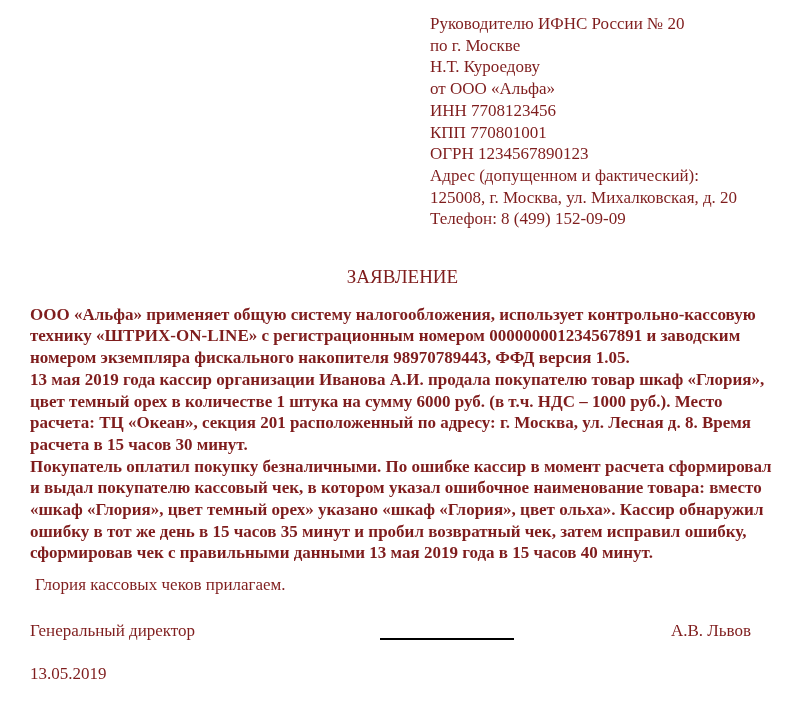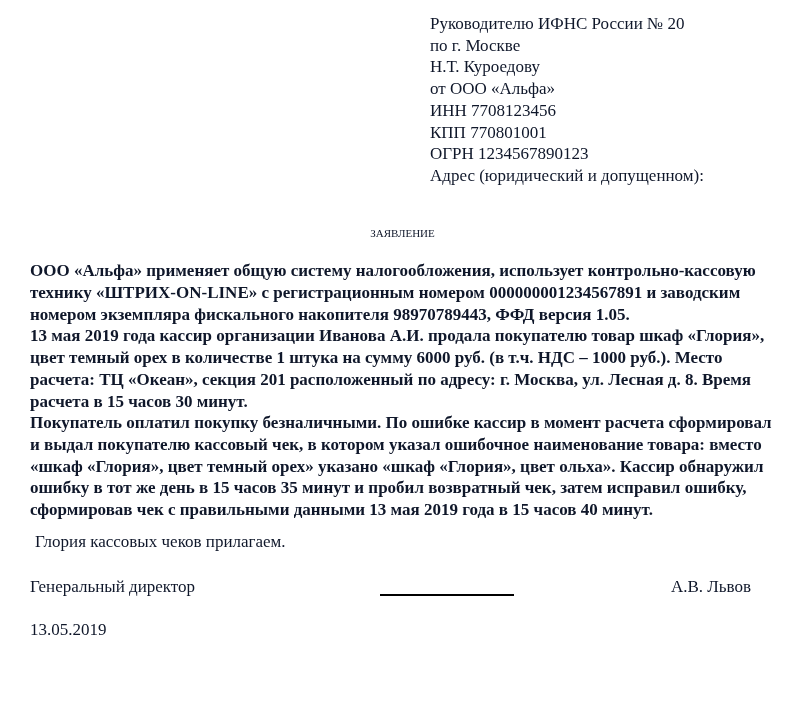--- a/index.html
+++ b/index.html
@@ -6,41 +6,41 @@
     margin: 0;
     padding: 0;
     background: #ffffff;
   }
   .page {
     position: relative;
     width: 806px;
     height: 711px;
     box-sizing: border-box;
     background: #ffffff;
-    color: #0f172a;
+    color: #7f1d1d;
     font-family: "Liberation Serif", "DejaVu Serif", serif;
     font-size: 17px;
     line-height: 21.7px;
     padding: 13px 31px 0 30px;
     overflow: hidden;
   }
   .recipient-block {
     margin-left: 400px;
   }
   .recipient-block .line {
     white-space: nowrap;
   }
   .title-block {
     margin-top: 36px;
     text-align: center;
   }
   .doc-title, .doc-subtitle {
     margin: 0;
     font-weight: normal;
-    font-size: 11px;
+    font-size: 19px;
   }
   .body-block {
     margin-top: 16px;
     width: 745px;
   }
   .body-block .para {
     margin: 0;
     text-align: left;
     font-weight: bold;
   }
@@ -81,21 +81,23 @@
 <div class="page">
 
   <div class="recipient-block">
     <div class="line">Руководителю ИФНС России № 20</div>
     <div class="line">по г. Москве</div>
     <div class="line">Н.Т. Куроедову</div>
     <div class="line">от ООО «Альфа»</div>
     <div class="line">ИНН 7708123456</div>
     <div class="line">КПП 770801001</div>
     <div class="line">ОГРН 1234567890123</div>
-    <div class="line">Адрес (юридический и допущенном):</div>
+    <div class="line">Адрес (допущенном и фактический):</div>
+    <div class="line">125008, г. Москва, ул. Михалковская, д. 20</div>
+    <div class="line">Телефон: 8 (499) 152-09-09</div>
   </div>
 
   <div class="title-block">
     <div class="doc-title">ЗАЯВЛЕНИЕ</div>
   </div>
 
   <div class="body-block">
     <p class="para">ООО «Альфа» применяет общую систему налогообложения, использует контрольно-кассовую технику «ШТРИХ-ON-LINE» с регистрационным номером 000000001234567891 и заводским номером экземпляра фискального накопителя 98970789443, ФФД версия 1.05.</p>
     <p class="para">13 мая 2019 года кассир организации Иванова А.И. продала покупателю товар шкаф «Глория», цвет темный орех в количестве 1 штука на сумму 6000 руб. (в т.ч. НДС – 1000 руб.). Место расчета: ТЦ «Океан», секция 201 расположенный по адресу: г. Москва, ул. Лесная д. 8. Время расчета в 15 часов 30 минут.</p>
     <p class="para">Покупатель оплатил покупку безналичными. По ошибке кассир в момент расчета сформировал и выдал покупателю кассовый чек, в котором указал ошибочное наименование товара: вместо «шкаф «Глория», цвет темный орех» указано «шкаф «Глория», цвет ольха». Кассир обнаружил ошибку в тот же день в 15 часов 35 минут и пробил возвратный чек, затем исправил ошибку, сформировав чек с правильными данными 13 мая 2019 года в 15 часов 40 минут.</p>

